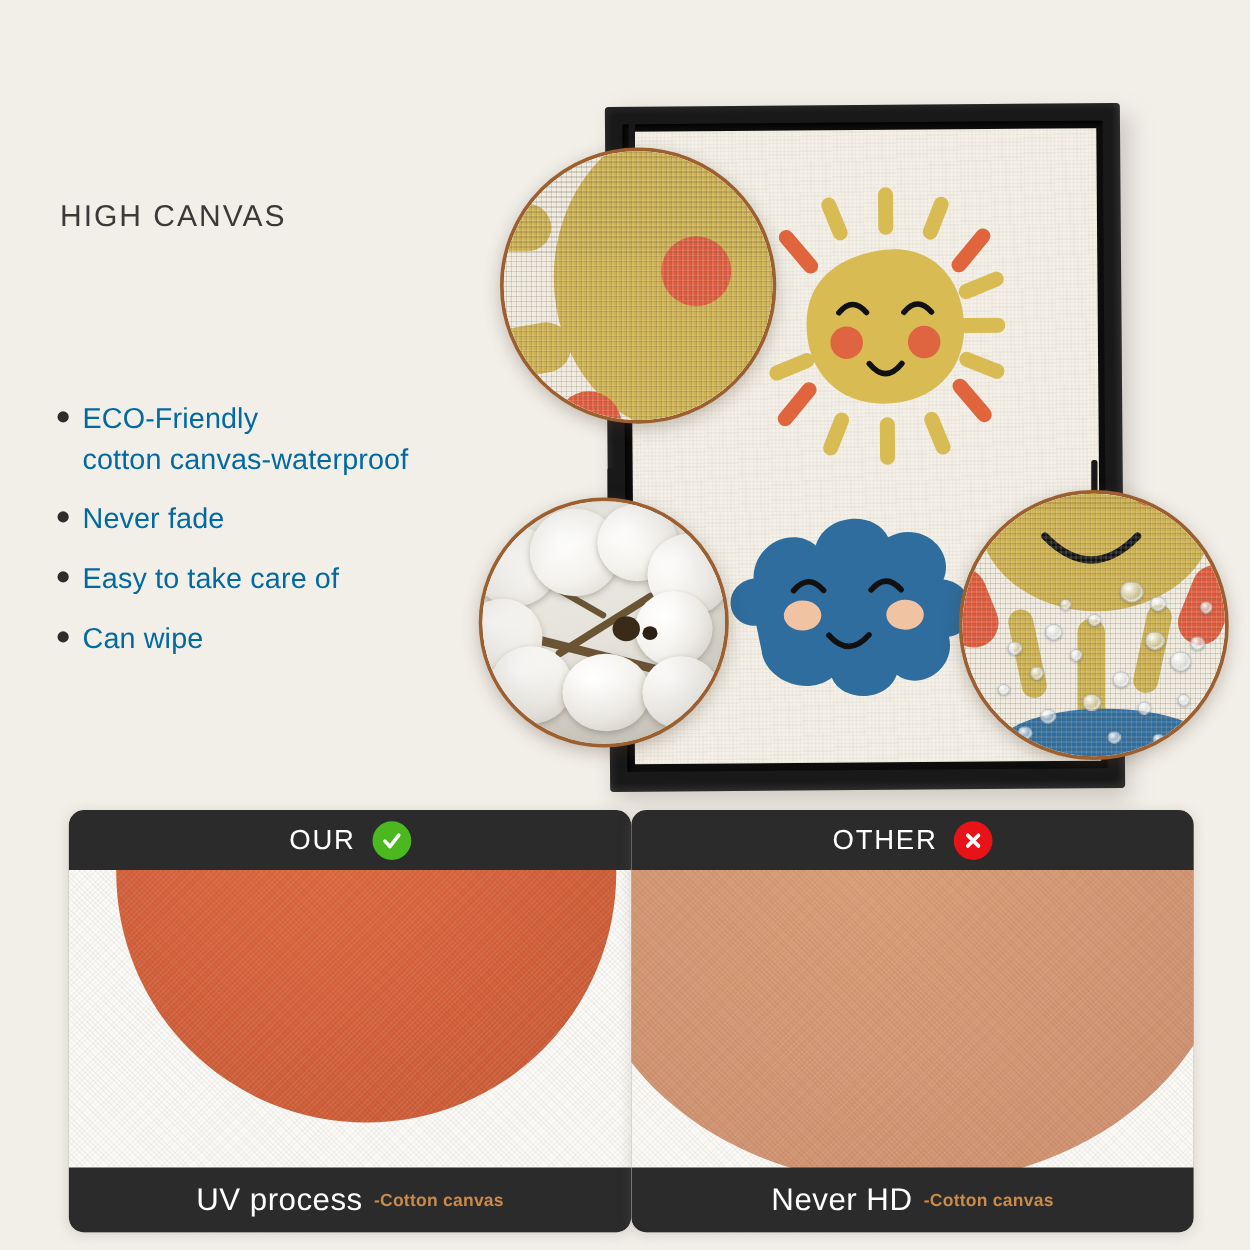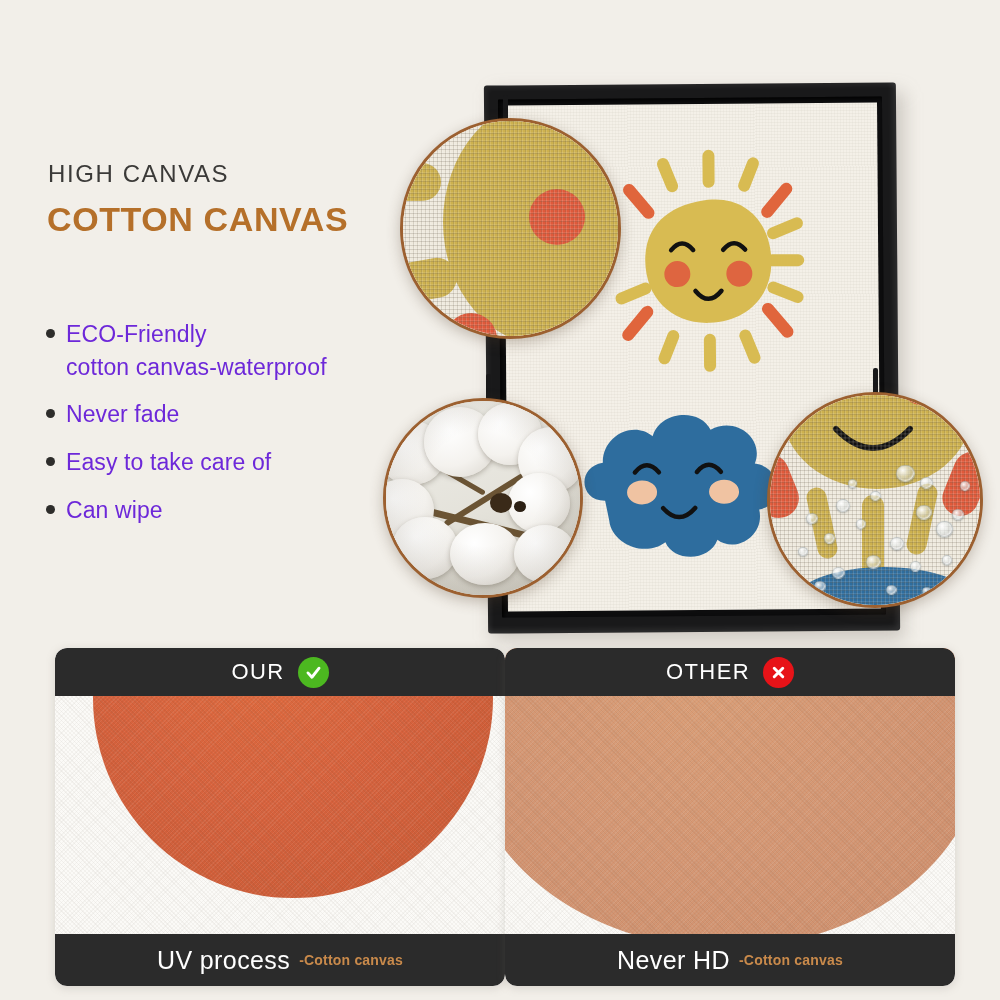--- a/index.html
+++ b/index.html
@@ -26,21 +26,21 @@
   .eyebrow{
     position:absolute;left:48px;top:160px;
     font-size:24px;letter-spacing:1.6px;color:#3b3a38;font-weight:400;
   }
   .headline{
     position:absolute;left:47px;top:200px;
     font-size:34px;font-weight:bold;letter-spacing:.6px;color:#b5702a;
   }
   .bullets{
     position:absolute;left:44px;top:318px;width:400px;
-    color:#6d28d9;
+    color:#0369a1;
   }
   .bullet{
     position:relative;font-size:23px;line-height:1.42;margin-bottom:15px;
     padding-left:22px;letter-spacing:.1px;
   }
   .bullet::before{
     content:"";position:absolute;left:2px;top:11px;
     width:9px;height:9px;border-radius:50%;background:#2e2d2b;
   }
   .bullet .l2{display:block;padding-left:0px;}
@@ -177,21 +177,20 @@
   .badge-ok{background:#4cb820;}
   .badge-no{background:#e71318;}
 </style>
 </head>
 <body>
 
 <div class="stage">
 
 
   <div class="eyebrow">HIGH CANVAS</div>
-  <div class="headline">COTTON CANVAS</div>
 
   <div class="bullets">
     <div class="bullet">
       <span>ECO-Friendly</span>
       <span class="l2">cotton canvas-waterproof</span>
     </div>
     <div class="bullet">
       <span>Never fade</span>
     </div>
     <div class="bullet">

